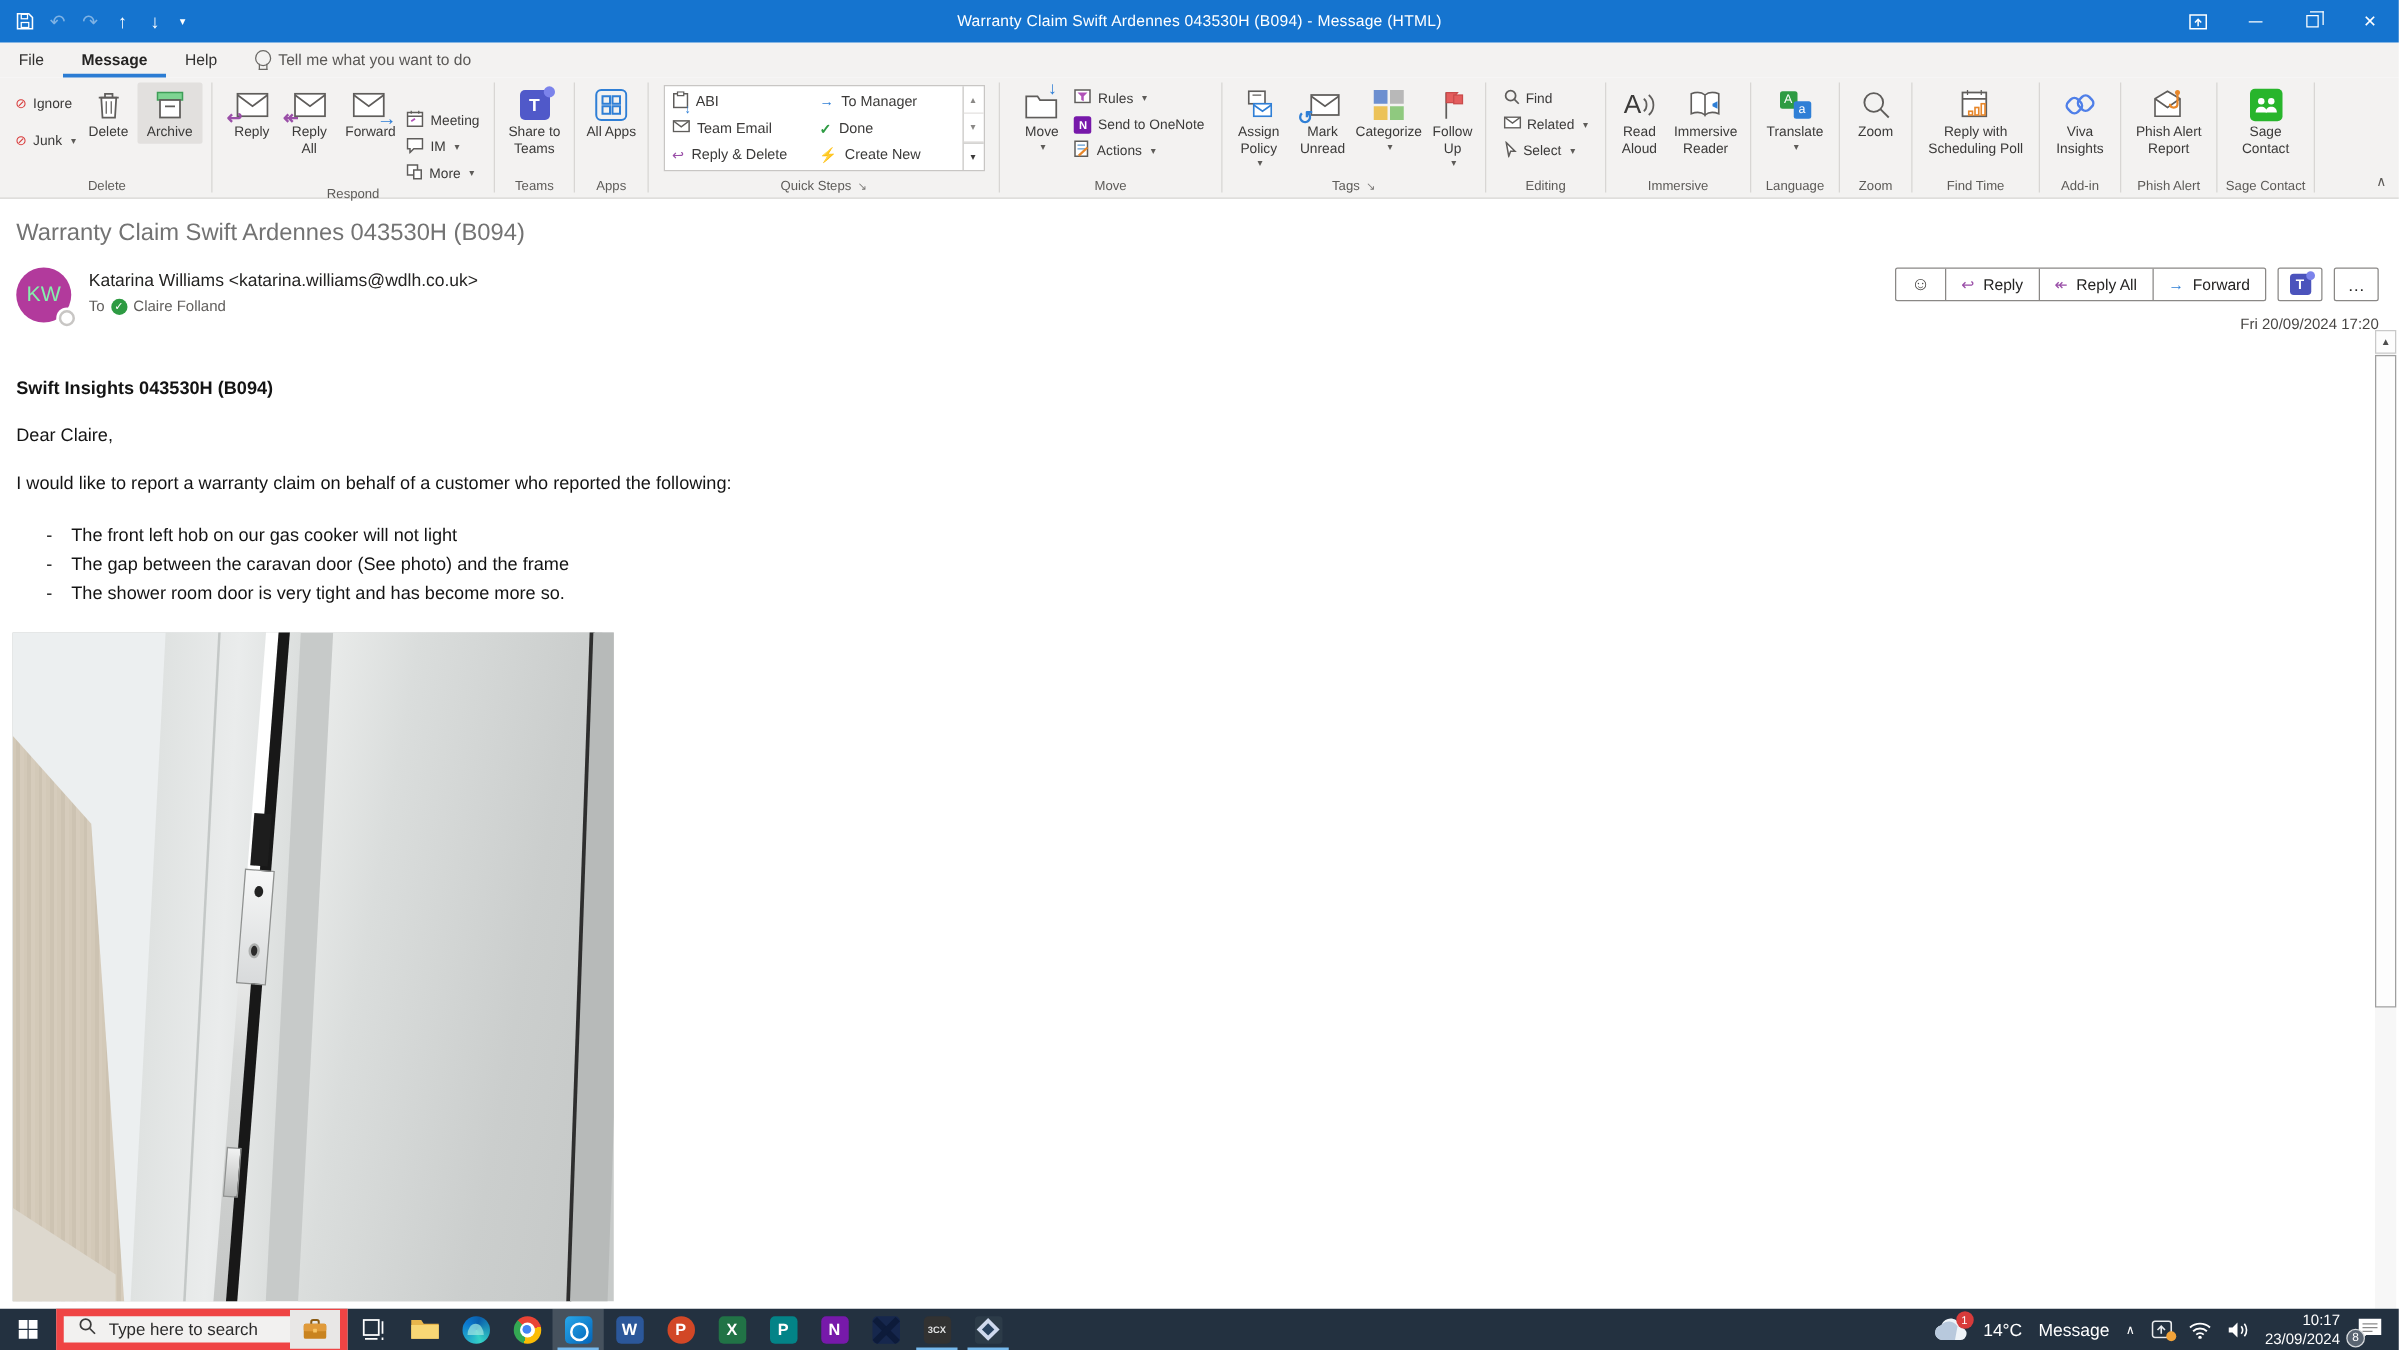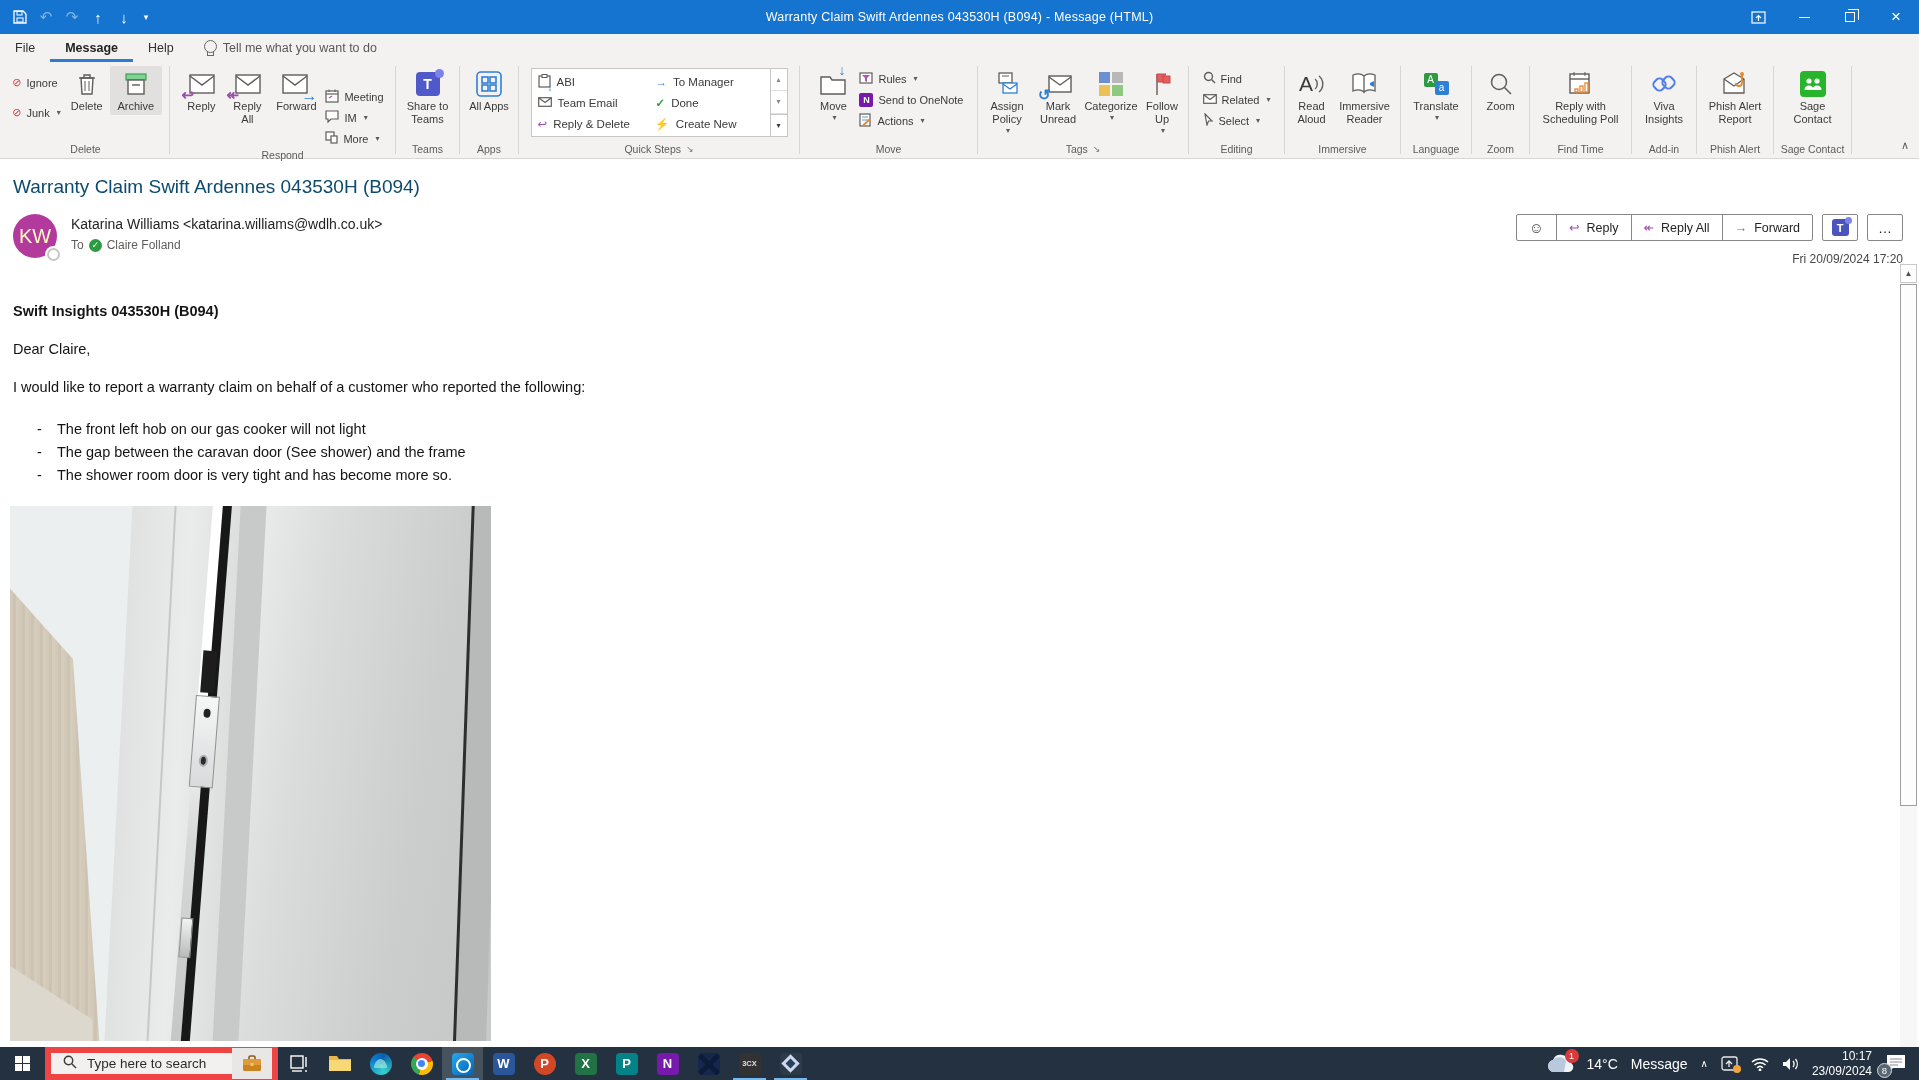--- a/index.html
+++ b/index.html
@@ -47,24 +47,24 @@
   .qs-item{display:flex;align-items:center;gap:6px;font-size:11.5px;color:#3b3a39;height:21px;padding:0 2px}
   .qs-scroll{width:17px;border-left:1px solid #c8c6c4;display:flex;flex-direction:column}
   .qs-sb{flex:1;display:flex;align-items:center;justify-content:center;font-size:8px;color:#8a8886;border-bottom:1px solid #e3e1df}
   .qs-sb:last-child{border-bottom:none;border-top:1px solid #c8c6c4;color:#3b3a39}
   .cat-grid{display:grid;grid-template-columns:11px 11px;grid-template-rows:11px 11px;gap:2px}
   .collapse-chev{position:absolute;right:10px;bottom:6px;font-size:11px;color:#5d5b58}
   .launch{font-size:9px;color:#7a7876}
 
   
   .mail{position:absolute;top:160px;left:0;right:0;bottom:33px;background:#fff;overflow:hidden;z-index:10}
-  .subject{position:absolute;top:16px;left:13px;font-size:19px;color:#0c4a6e}
+  .subject{position:absolute;top:16px;left:13px;font-size:19px;color:#737373}
   .hdr{position:absolute;top:54px;left:13px;right:16px;display:flex;align-items:flex-start}
   .av-wrap{position:relative;width:44px;height:44px;margin-right:14px;flex:0 0 auto}
-  .avatar{width:44px;height:44px;border-radius:50%;background:#b23a9c;color:#fef9c3;font-size:20px;display:flex;align-items:center;justify-content:center}
+  .avatar{width:44px;height:44px;border-radius:50%;background:#b23a9c;color:#86efac;font-size:17px;display:flex;align-items:center;justify-content:center}
   .presence{position:absolute;right:-3px;bottom:-3px;width:13px;height:13px;border-radius:50%;background:#fff;border:2px solid #c8c6c4;box-shadow:0 0 0 2px #fff}
   .sender-name{font-size:14px;color:#252423;margin-top:2px}
   .to-row{display:flex;align-items:center;gap:5px;font-size:12px;color:#605e5c;margin-top:6px}
   .chk{width:13px;height:13px;border-radius:50%;background:#2e9b43;color:#fff;font-size:9px;display:flex;align-items:center;justify-content:center}
   .hdr-right{margin-left:auto;display:flex;flex-direction:column;align-items:flex-end}
   .actrow{display:flex;align-items:center}
   .actions{display:flex;align-items:stretch;border:1px solid #8a8886;height:27px;border-radius:2px}
   .act{display:flex;align-items:center;gap:7px;padding:0 12px;font-size:12.5px;color:#252423;border-left:1px solid #8a8886}
   .act:first-child{border-left:none}
   .sq-btn{width:36px;height:27px;border:1px solid #8a8886;border-radius:2px;margin-left:9px;display:flex;align-items:center;justify-content:center;font-size:14px;color:#252423}
@@ -745,21 +745,21 @@
     <div class="b-head">Swift Insights 043530H (B094)</div>
     <div class="para">Dear Claire,</div>
     <div class="para">I would like to report a warranty claim on behalf of a customer who reported the following:</div>
     <div class="bullets">
       <div class="bullet">
         <span class="bmark">-</span>
         <span>The front left hob on our gas cooker will not light</span>
       </div>
       <div class="bullet">
         <span class="bmark">-</span>
-        <span>The gap between the caravan door (See shower) and the frame</span>
+        <span>The gap between the caravan door (See photo) and the frame</span>
       </div>
       <div class="bullet">
         <span class="bmark">-</span>
         <span>The shower room door is very tight and has become more so.</span>
       </div>
     </div>
   </div>
 
   <div class="photo">
     <div class="ph-left"></div>

